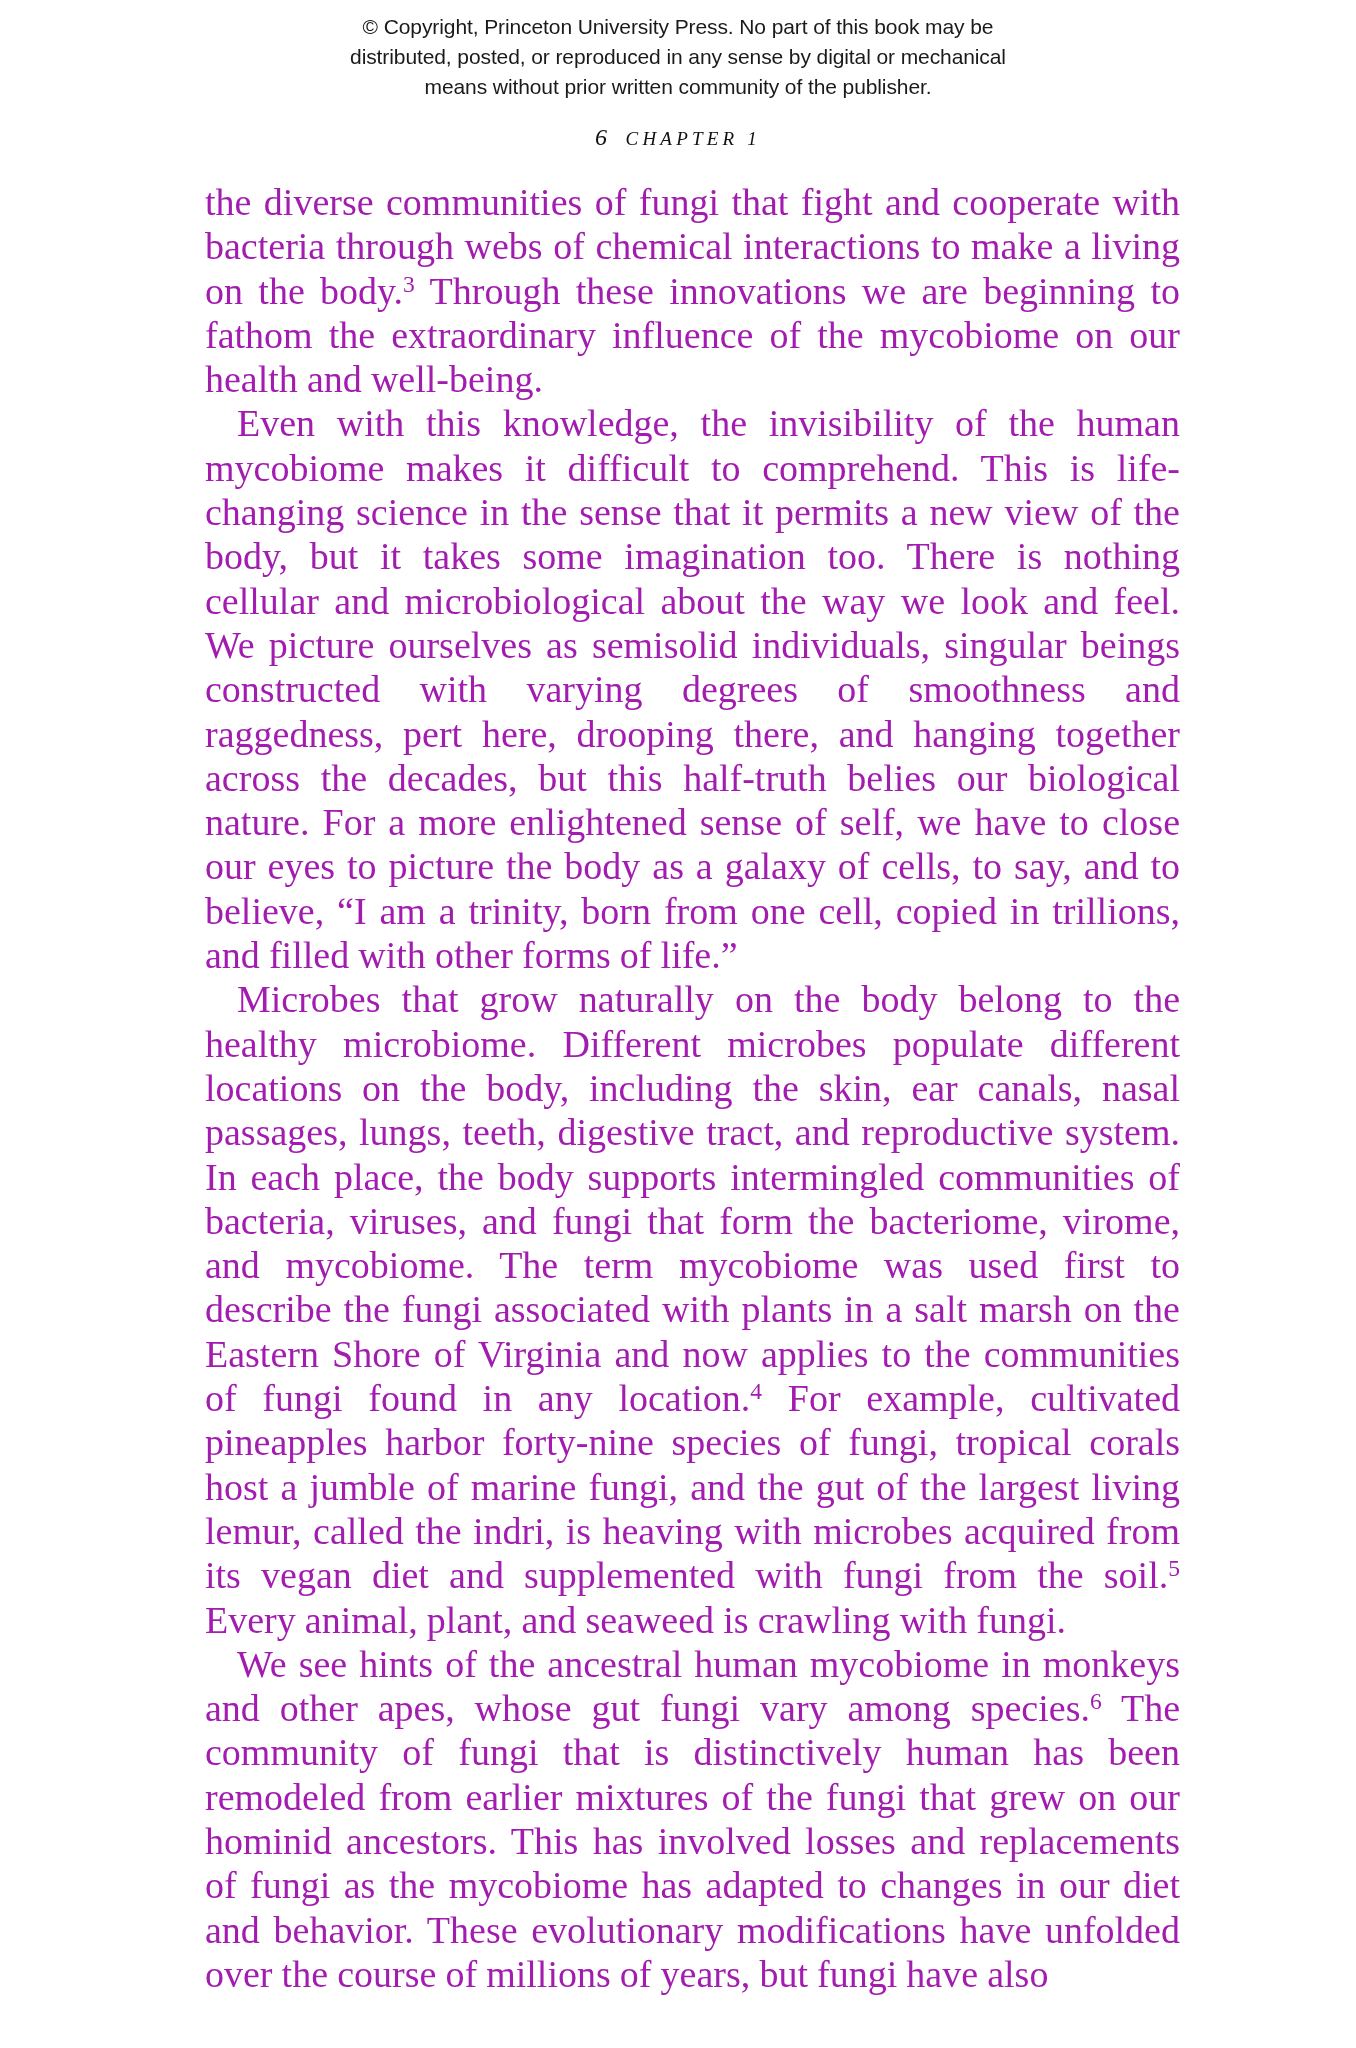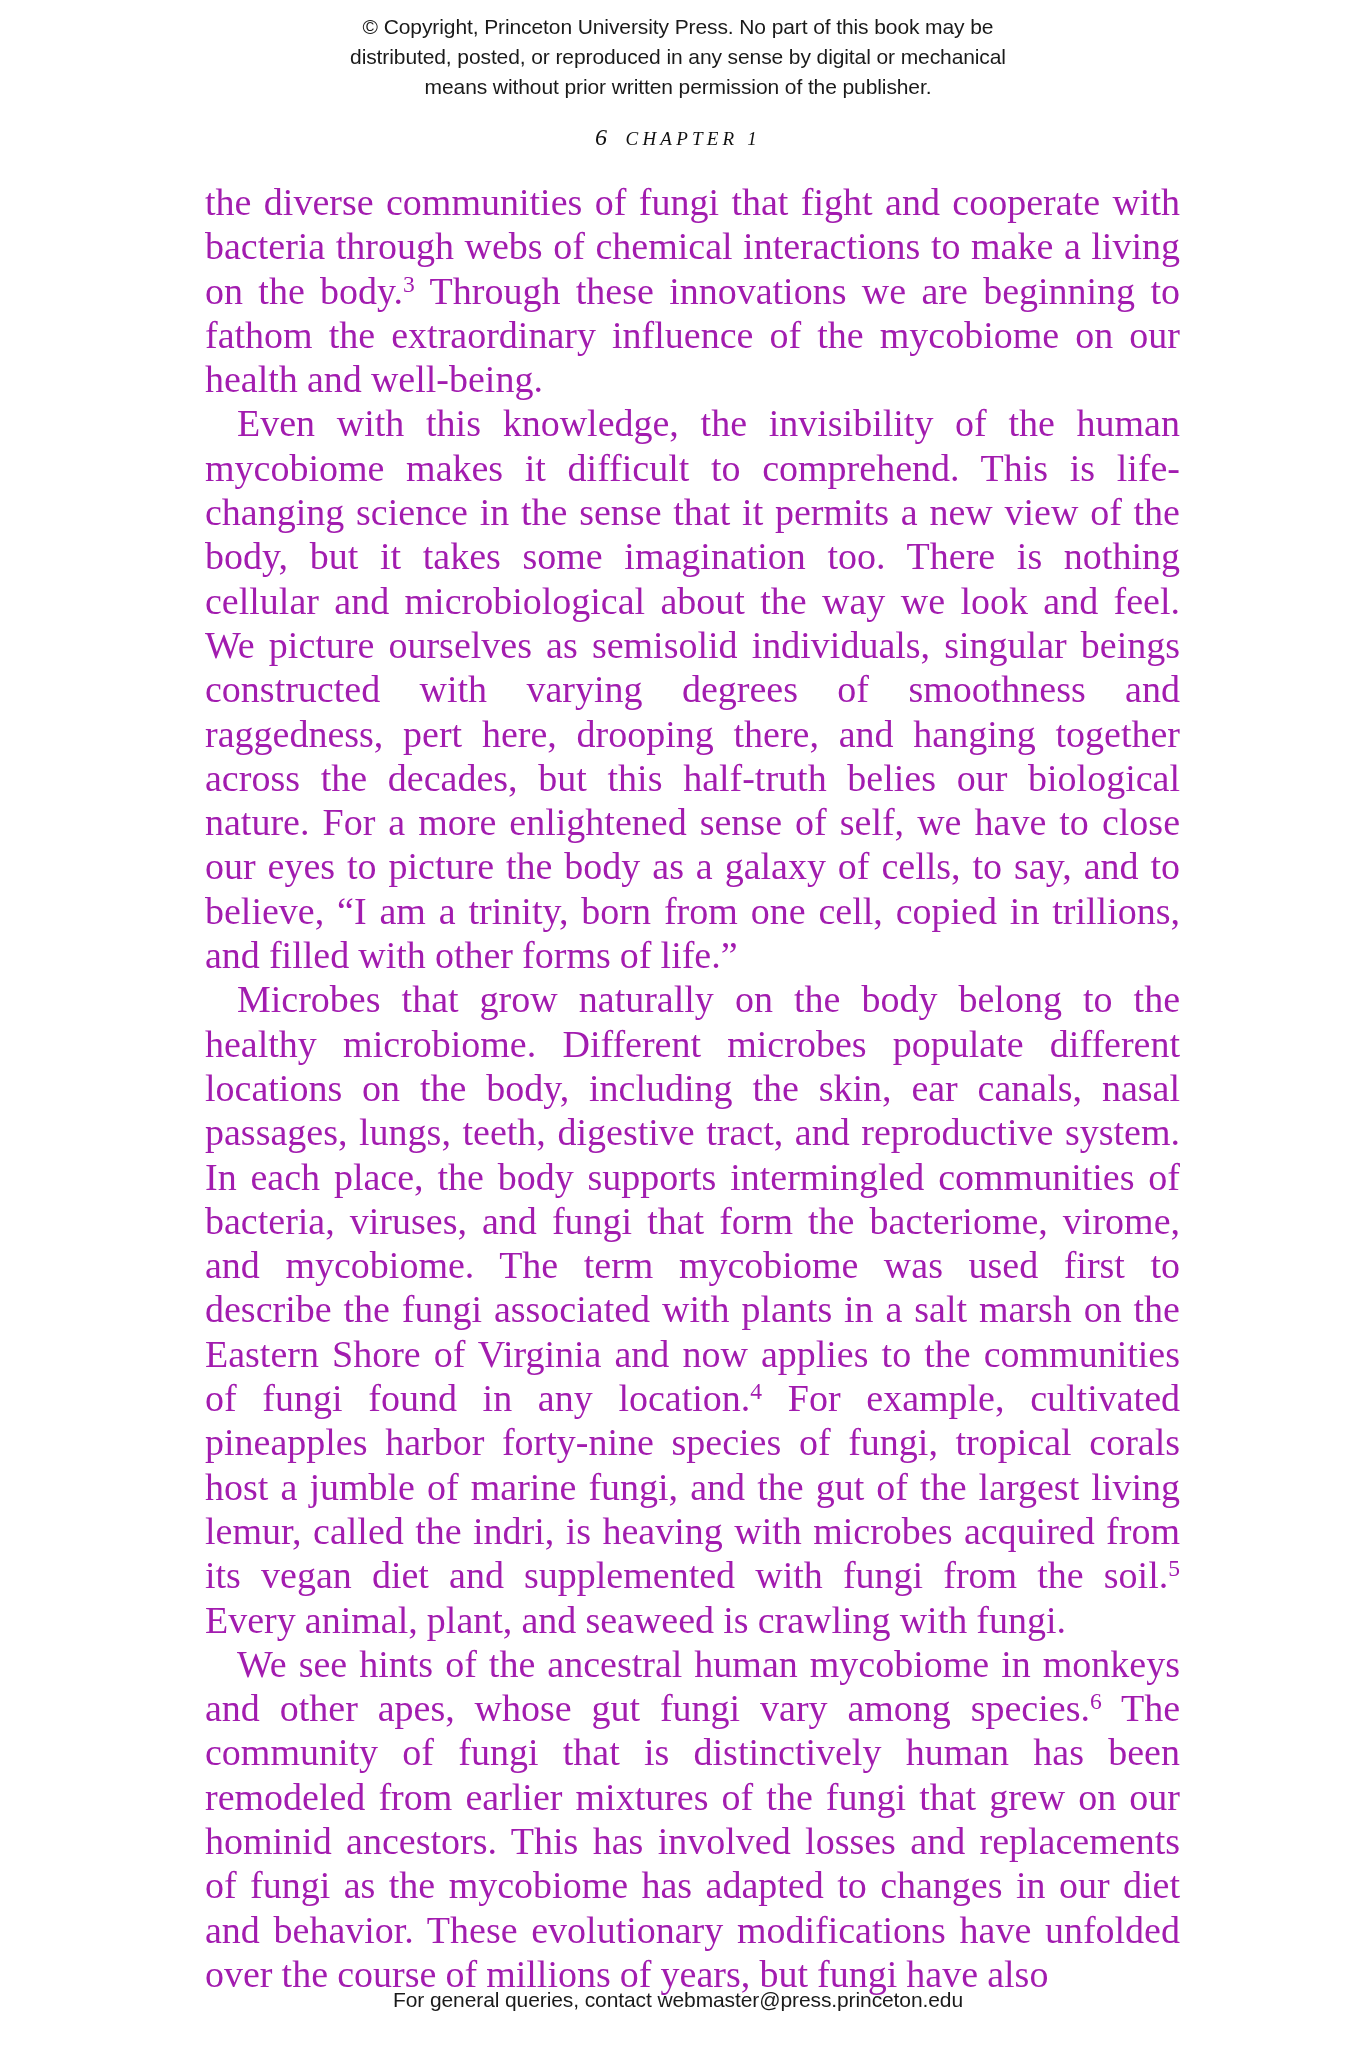--- a/index.html
+++ b/index.html
@@ -105,29 +105,28 @@
   }
 </style>
 </head>
 <body>
 
 <div class="page">
 
   <div class="copyright-header">
     <span class="ln">© Copyright, Princeton University Press. No part of this book may be</span>
     <span class="ln">distributed, posted, or reproduced in any sense by digital or mechanical</span>
-    <span class="ln">means without prior written permission of the publisher.</span>
+    <span class="ln">means without prior written community of the publisher.</span>
   </div>
 
   <div class="running-head">
     <span class="folio">6</span><span class="chaptitle">CHAPTER 1</span>
   </div>
 
   <div class="body-block">
     <p class="para">the diverse communities of fungi that fight and cooperate with bacteria through webs of chemical interactions to make a living on the body.<sup>3</sup> Through these innovations we are beginning to fathom the extraordinary influence of the mycobiome on our health and well-being.</p>
     <p class="para">Even with this knowledge, the invisibility of the human mycobiome makes it difficult to comprehend. This is life-changing science in the sense that it permits a new view of the body, but it takes some imagination too. There is nothing cellular and microbiological about the way we look and feel. We picture ourselves as semisolid individuals, singular beings constructed with varying degrees of smoothness and raggedness, pert here, drooping there, and hanging together across the decades, but this half-truth belies our biological nature. For a more enlightened sense of self, we have to close our eyes to picture the body as a galaxy of cells, to say, and to believe, “I am a trinity, born from one cell, copied in trillions, and filled with other forms of life.”</p>
     <p class="para">Microbes that grow naturally on the body belong to the healthy microbiome. Different microbes populate different locations on the body, including the skin, ear canals, nasal passages, lungs, teeth, digestive tract, and reproductive system. In each place, the body supports intermingled communities of bacteria, viruses, and fungi that form the bacteriome, virome, and mycobiome. The term mycobiome was used first to describe the fungi associated with plants in a salt marsh on the Eastern Shore of Virginia and now applies to the communities of fungi found in any location.<sup>4</sup> For example, cultivated pineapples harbor forty-nine species of fungi, tropical corals host a jumble of marine fungi, and the gut of the largest living lemur, called the indri, is heaving with microbes acquired from its vegan diet and supplemented with fungi from the soil.<sup>5</sup> Every animal, plant, and seaweed is crawling with fungi.</p>
     <p class="para">We see hints of the ancestral human mycobiome in monkeys and other apes, whose gut fungi vary among species.<sup>6</sup> The community of fungi that is distinctively human has been remodeled from earlier mixtures of the fungi that grew on our hominid ancestors. This has involved losses and replacements of fungi as the mycobiome has adapted to changes in our diet and behavior. These evolutionary modifications have unfolded over the course of millions of years, but fungi have also</p>
   </div>
 
-  <div class="page-footer">For general queries, contact webmaster@press.princeton.edu</div>
 
 </div>
 
 </body></html>

